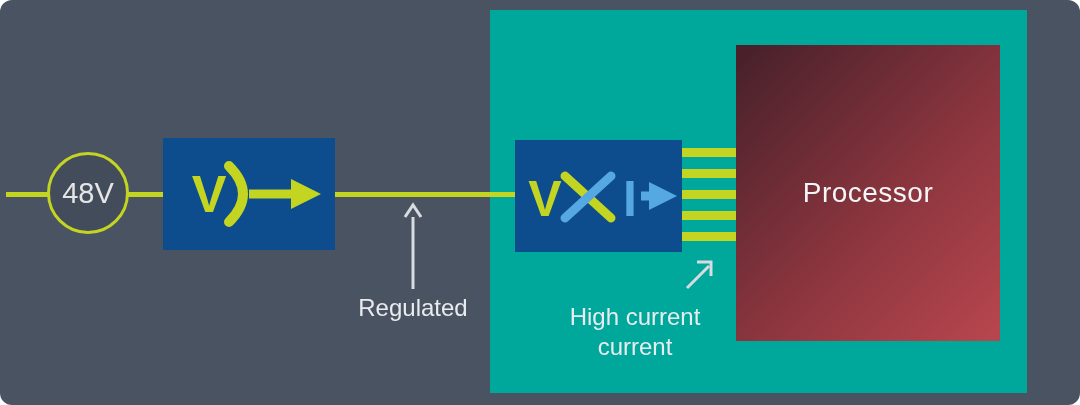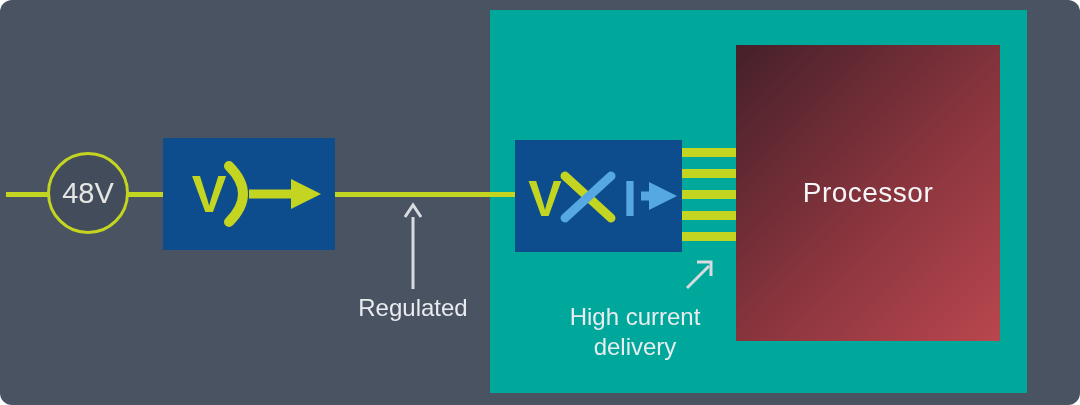--- a/index.html
+++ b/index.html
@@ -117,16 +117,16 @@
     <span>Processor</span>
   </div>
 
   <svg class="abs arrow-svg" style="left:683px;top:258px;" width="34" height="34">
     <line x1="4" y1="30" x2="26" y2="8" stroke="#d8dce1" stroke-width="3"></line>
     <polyline points="14,4 28,4 28,18" fill="none" stroke="#d8dce1" stroke-width="3"></polyline>
   </svg>
 
   <div class="abs annotation current-label">
     <div>High current</div>
-    <div>delivery</div>
+    <div>current</div>
   </div>
 
 </div>
 
 </body></html>

